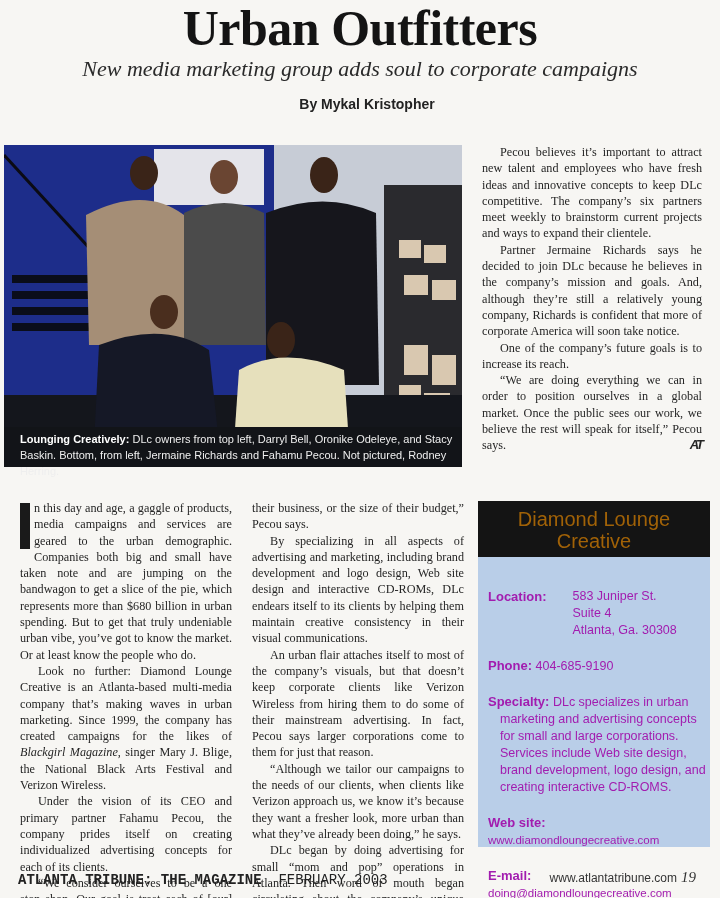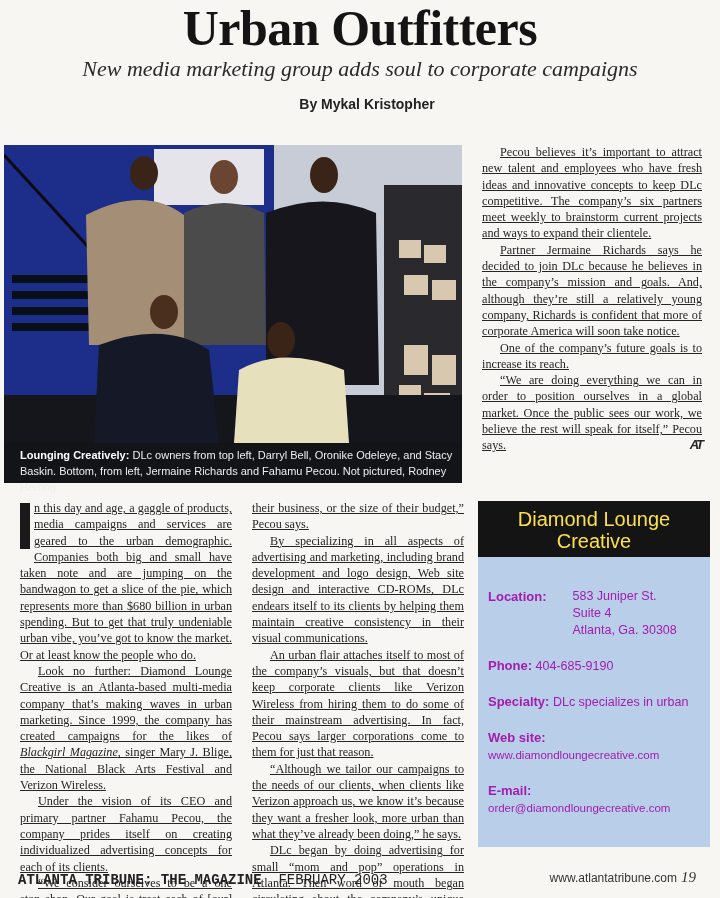--- a/index.html
+++ b/index.html
@@ -8,37 +8,37 @@
 
   .title { position: absolute; top: 2px; left: 0; width: 720px; text-align: center;
     font-family: "Liberation Serif", serif; font-size: 50px; line-height: 52px; color: #141414; letter-spacing: -0.5px; }
   .subtitle { position: absolute; top: 56px; left: 0; width: 720px; text-align: center;
     font-family: "Liberation Serif", serif; font-style: italic; font-size: 22px; color: #2a2a2a; }
   .byline { position: absolute; top: 96px; left: 0; width: 720px; text-align: center;
     font-family: "Liberation Sans", sans-serif; font-weight: bold; font-size: 14px; color: #222; margin-left: 7px; }
 
   .photo { position: absolute; left: 4px; top: 145px; width: 458px; height: 298px; overflow: hidden; background: #1c2a6e; }
   .photo svg { display: block; }
-  .caption { position: absolute; left: 4px; top: 443px; width: 458px; height: 40px; background: #121418;
+  .caption { position: absolute; left: 4px; top: 427px; width: 458px; height: 40px; background: #121418;
     color: #eee; font-family: "Liberation Sans", sans-serif; font-size: 11px; line-height: 16px; padding: 4px 6px 11px 16px; }
   .caption b { color: #fff; }
 
   .col { position: absolute; font-size: 12.2px; line-height: 16.3px; text-align: justify; color: #252525; }
-  .col p { text-indent: 18px; text-decoration: underline; }
+  .col p { text-indent: 18px; }
   .col p.noindent { text-indent: 0; }
   .col-right-top { left: 482px; top: 144px; width: 220px; }
   .col-left { left: 20px; top: 500px; width: 212px; }
   .col-mid { left: 252px; top: 500px; width: 212px; }
 
   .dropcap { float: left; width: 10px; height: 46px; background: #1a1a1a; margin: 3px 4px 0 0; }
 
   .end-mark { float: right; font-family: "Liberation Sans", sans-serif; font-weight: bold; font-style: italic; font-size: 13px; letter-spacing: -2px; }
 
   .sidebar { position: absolute; left: 478px; top: 501px; width: 232px; height: 346px; background: #b9cee8; }
-  .sidebar-head { height: 56px; background: #141414; color: #fde047; text-align: center;
+  .sidebar-head { height: 56px; background: #141414; color: #a16207; text-align: center;
     font-family: "Liberation Sans", sans-serif; font-size: 20px; line-height: 22px; padding-top: 7px; }
   .sidebar-body { padding: 31px 0 0 10px; font-family: "Liberation Sans", sans-serif; font-size: 12.5px; line-height: 17px; color: #a21caf; }
   .sb-label { font-weight: bold; font-size: 13px; }
   .sb-row { margin-bottom: 18px; }
   .loc { display: flex; }
   .loc .vals { margin-left: 26px; }
   .spec { padding-left: 0; }
   .spec .indent { padding-left: 12px; display: block; }
   .sb-small { font-size: 11.5px; }
 
@@ -131,28 +131,29 @@
         <div>Atlanta, Ga. 30308</div>
       </div>
     </div>
     <div class="sb-row">
       <span class="sb-label">Phone:</span>
       <span>404-685-9190</span>
     </div>
     <div class="sb-row spec">
       <span class="sb-label">Specialty:</span>
       <span>DLc specializes in urban</span>
+      <span class="indent">marketing and advertising concepts for small and large corporations. Services include Web site design, brand development, logo design, and creating interactive CD-ROMS.</span>
     </div>
     <div class="sb-row">
       <span class="sb-label">Web site:</span>
       <span class="sb-small">www.diamondloungecreative.com</span>
     </div>
     <div class="sb-row">
       <span class="sb-label">E-mail:</span>
-      <span class="sb-small">order@diamondloungecreative.com</span>
+      <span class="sb-small">doing@diamondloungecreative.com</span>
     </div>
   </div>
 </div>
 
 <div class="footer-left">
   <b>ATLANTA TRIBUNE: THE MAGAZINE</b>&nbsp;
   <span>FEBRUARY 2003</span>
 </div>
 <div class="footer-right">
   <span>www.atlantatribune.com</span><span class="page-num">19</span>

